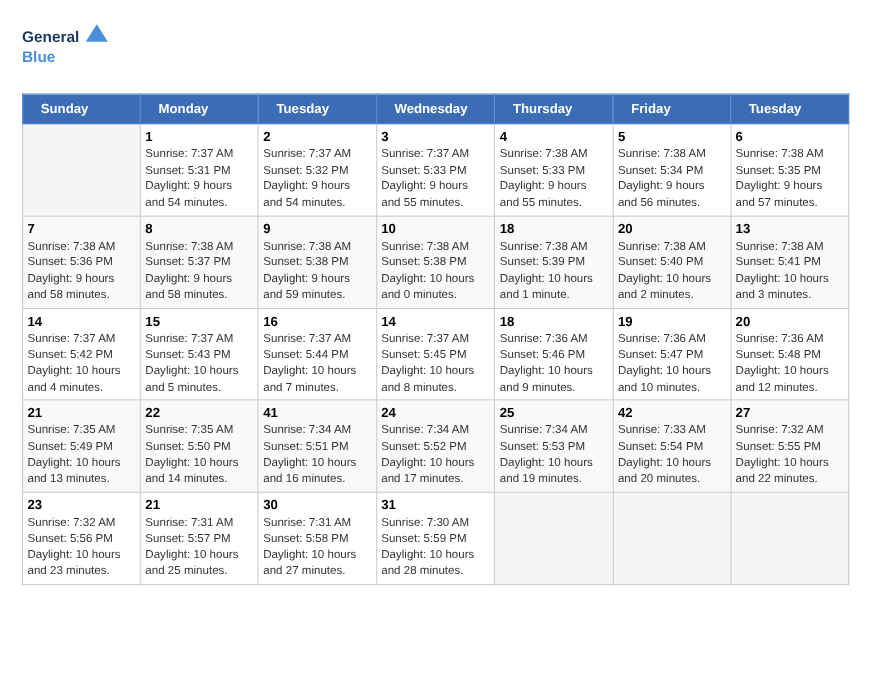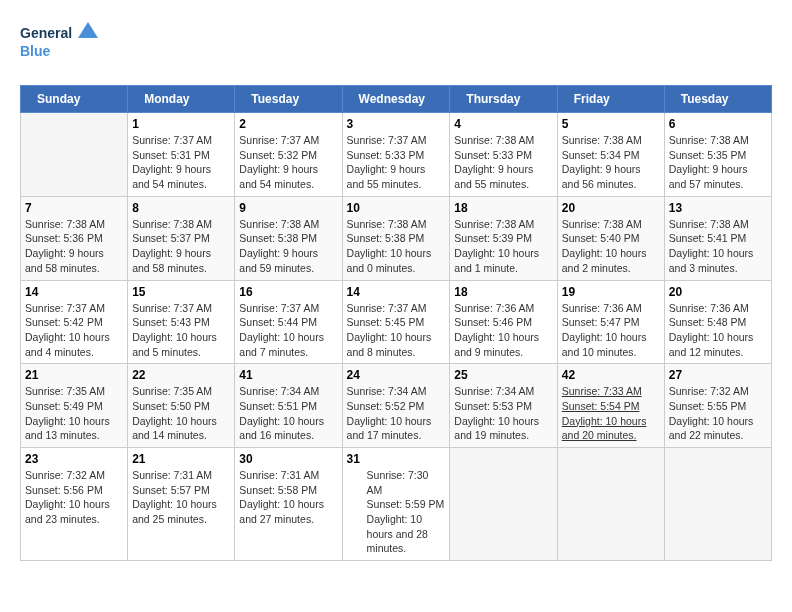--- a/index.html
+++ b/index.html
@@ -254,21 +254,21 @@
 Daylight: 10 hours and 17 minutes.</div>
         </td>
         <td>
           <span class="day-number">25</span>
           <div class="day-info" style="white-space: pre-line;">Sunrise: 7:34 AM
 Sunset: 5:53 PM
 Daylight: 10 hours and 19 minutes.</div>
         </td>
         <td>
           <span class="day-number">42</span>
-          <div class="day-info" style="white-space: pre-line; text-decoration: underline;">Sunrise: 7:33 AM
+          <div class="day-info" style="white-space: pre-line;">Sunrise: 7:33 AM
 Sunset: 5:54 PM
 Daylight: 10 hours and 20 minutes.</div>
         </td>
         <td>
           <span class="day-number">27</span>
           <div class="day-info" style="white-space: pre-line;">Sunrise: 7:32 AM
 Sunset: 5:55 PM
 Daylight: 10 hours and 22 minutes.</div>
         </td>
       </tr>
@@ -286,21 +286,21 @@
 Daylight: 10 hours and 25 minutes.</div>
         </td>
         <td>
           <span class="day-number">30</span>
           <div class="day-info" style="white-space: pre-line;">Sunrise: 7:31 AM
 Sunset: 5:58 PM
 Daylight: 10 hours and 27 minutes.</div>
         </td>
         <td>
           <span class="day-number">31</span>
-          <div class="day-info" style="white-space: pre-line; margin-left: 20px;">Sunrise: 7:30 AM
+          <div class="day-info" style="white-space: pre-line;">Sunrise: 7:30 AM
 Sunset: 5:59 PM
 Daylight: 10 hours and 28 minutes.</div>
         </td>
         <td class="empty-cell"></td>
         <td class="empty-cell"></td>
         <td class="empty-cell"></td>
       </tr>
     </tbody>
 </table>
 

